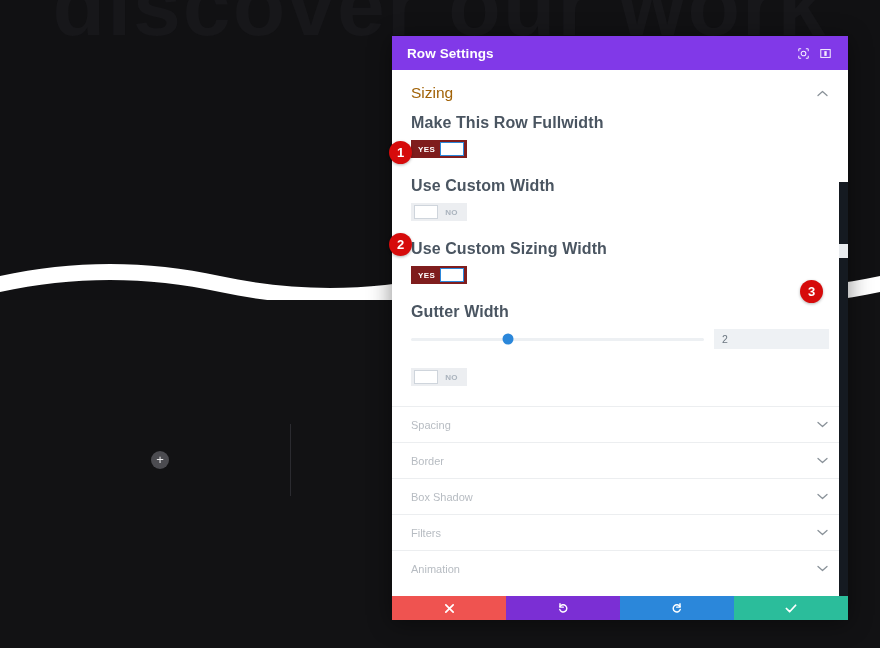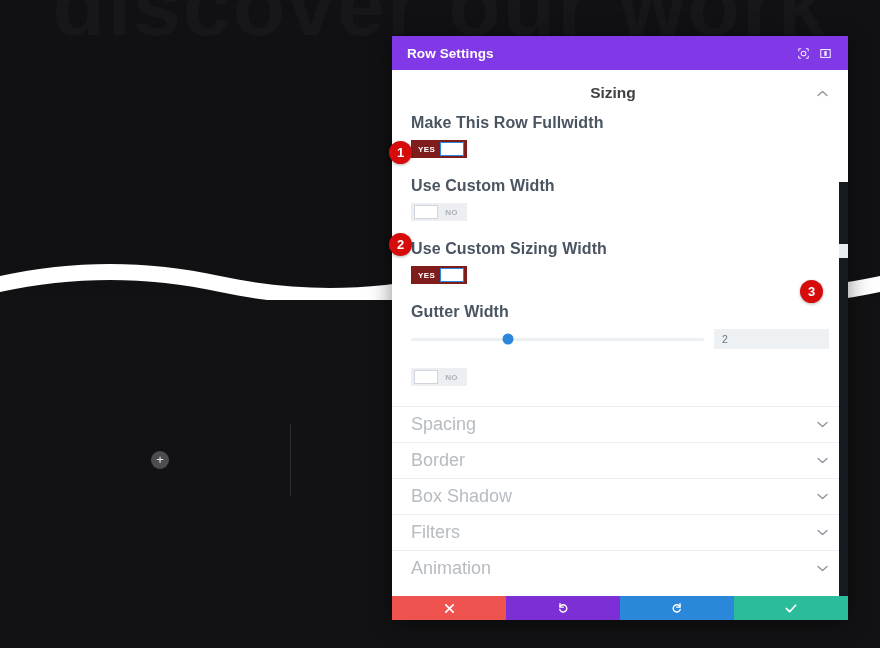--- a/index.html
+++ b/index.html
@@ -144,23 +144,22 @@
 
   
   .section-open-head {
     display: flex;
     align-items: center;
     padding: 14px 19px 12px 19px;
   }
   .section-open-title {
     flex: 1;
     font-size: 15.5px;
-    color: #404040;
-    font-weight: 700;
-    text-align: center;
+    color: #a16207;
+    font-weight: 400;
   }
   .chev {
     width: 14px;
     height: 14px;
     color: #9aa3ab;
     display: flex;
     align-items: center;
     justify-content: center;
     cursor: pointer;
   }
@@ -251,21 +250,21 @@
   .section-row {
     height: 36px;
     border-top: 1px solid #eceef0;
     display: flex;
     align-items: center;
     padding: 0 19px;
     cursor: pointer;
   }
   .section-row-title {
     flex: 1;
-    font-size: 18px;
+    font-size: 11px;
     color: #b7bcc2;
     font-weight: 400;
   }
 
   
   .scrollbar-track {
     position: absolute;
     right: 0;
     top: 112px;
     width: 9px;

